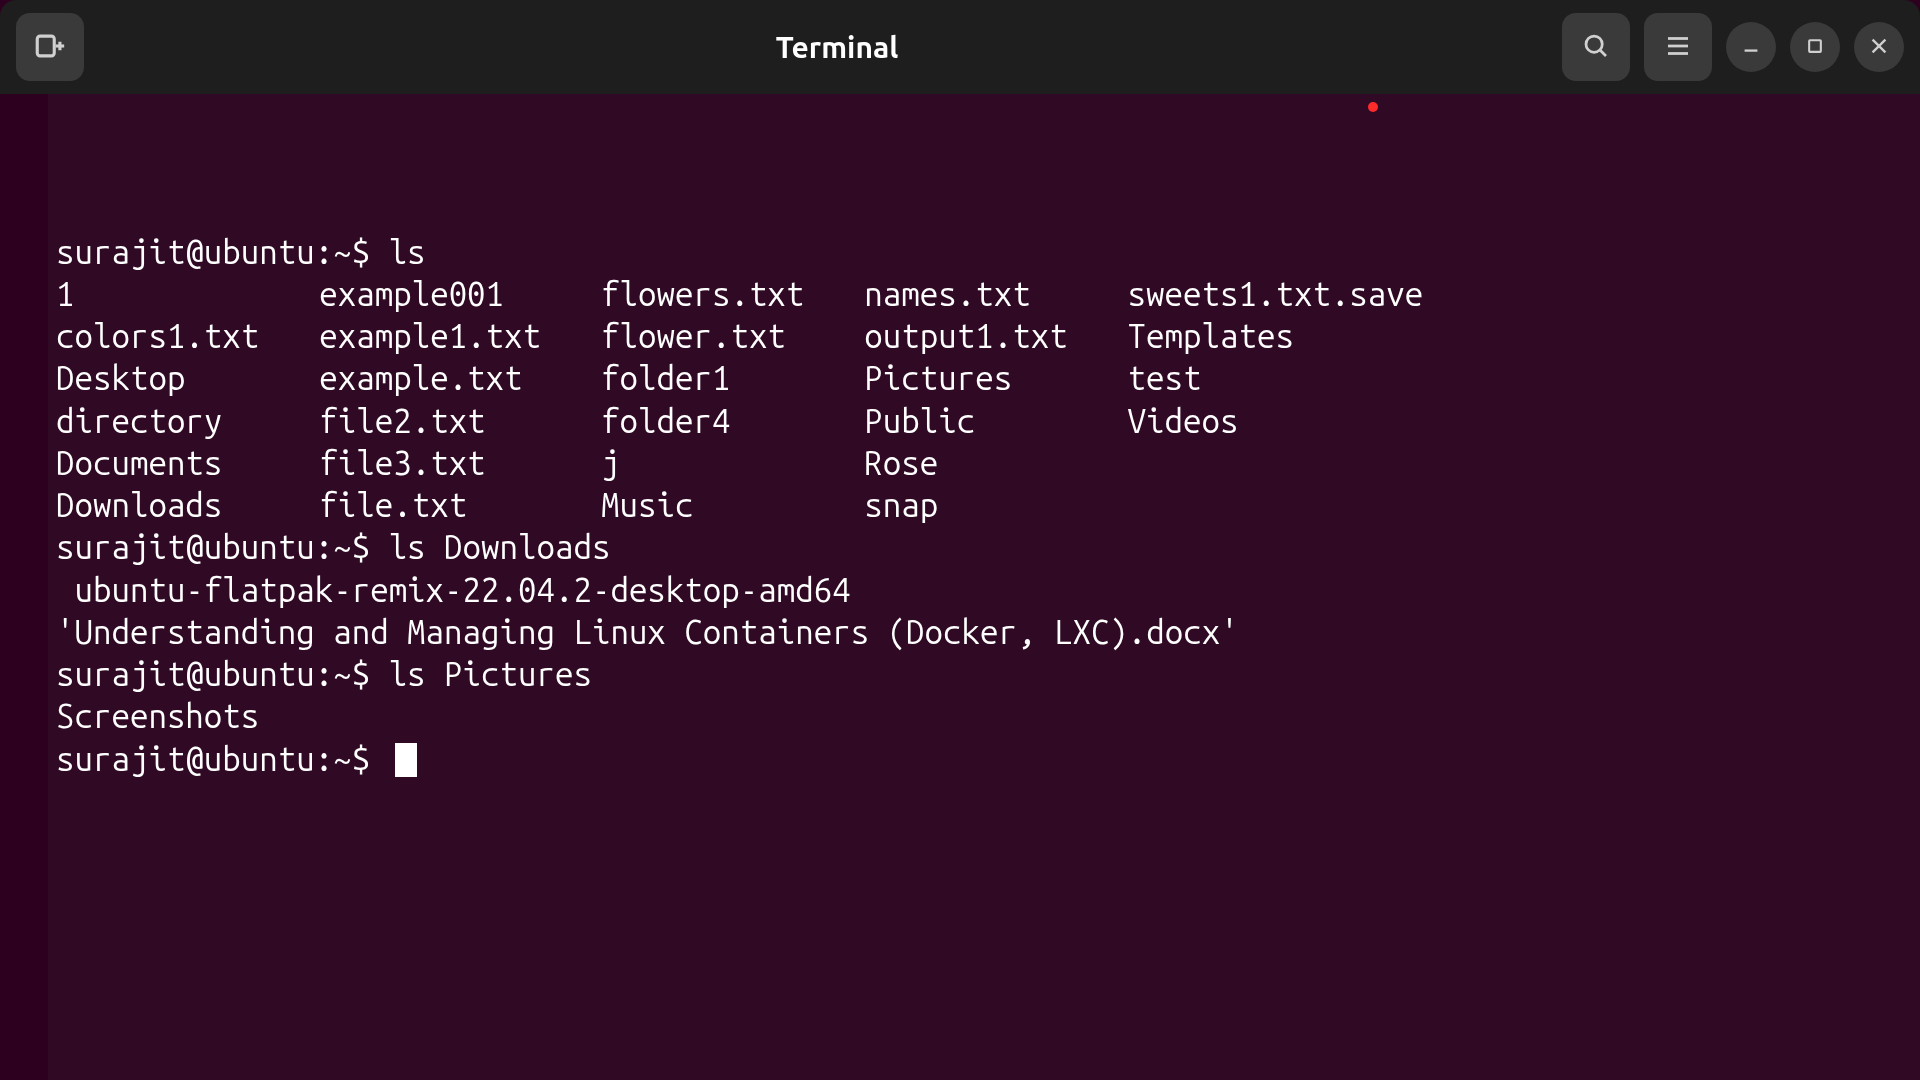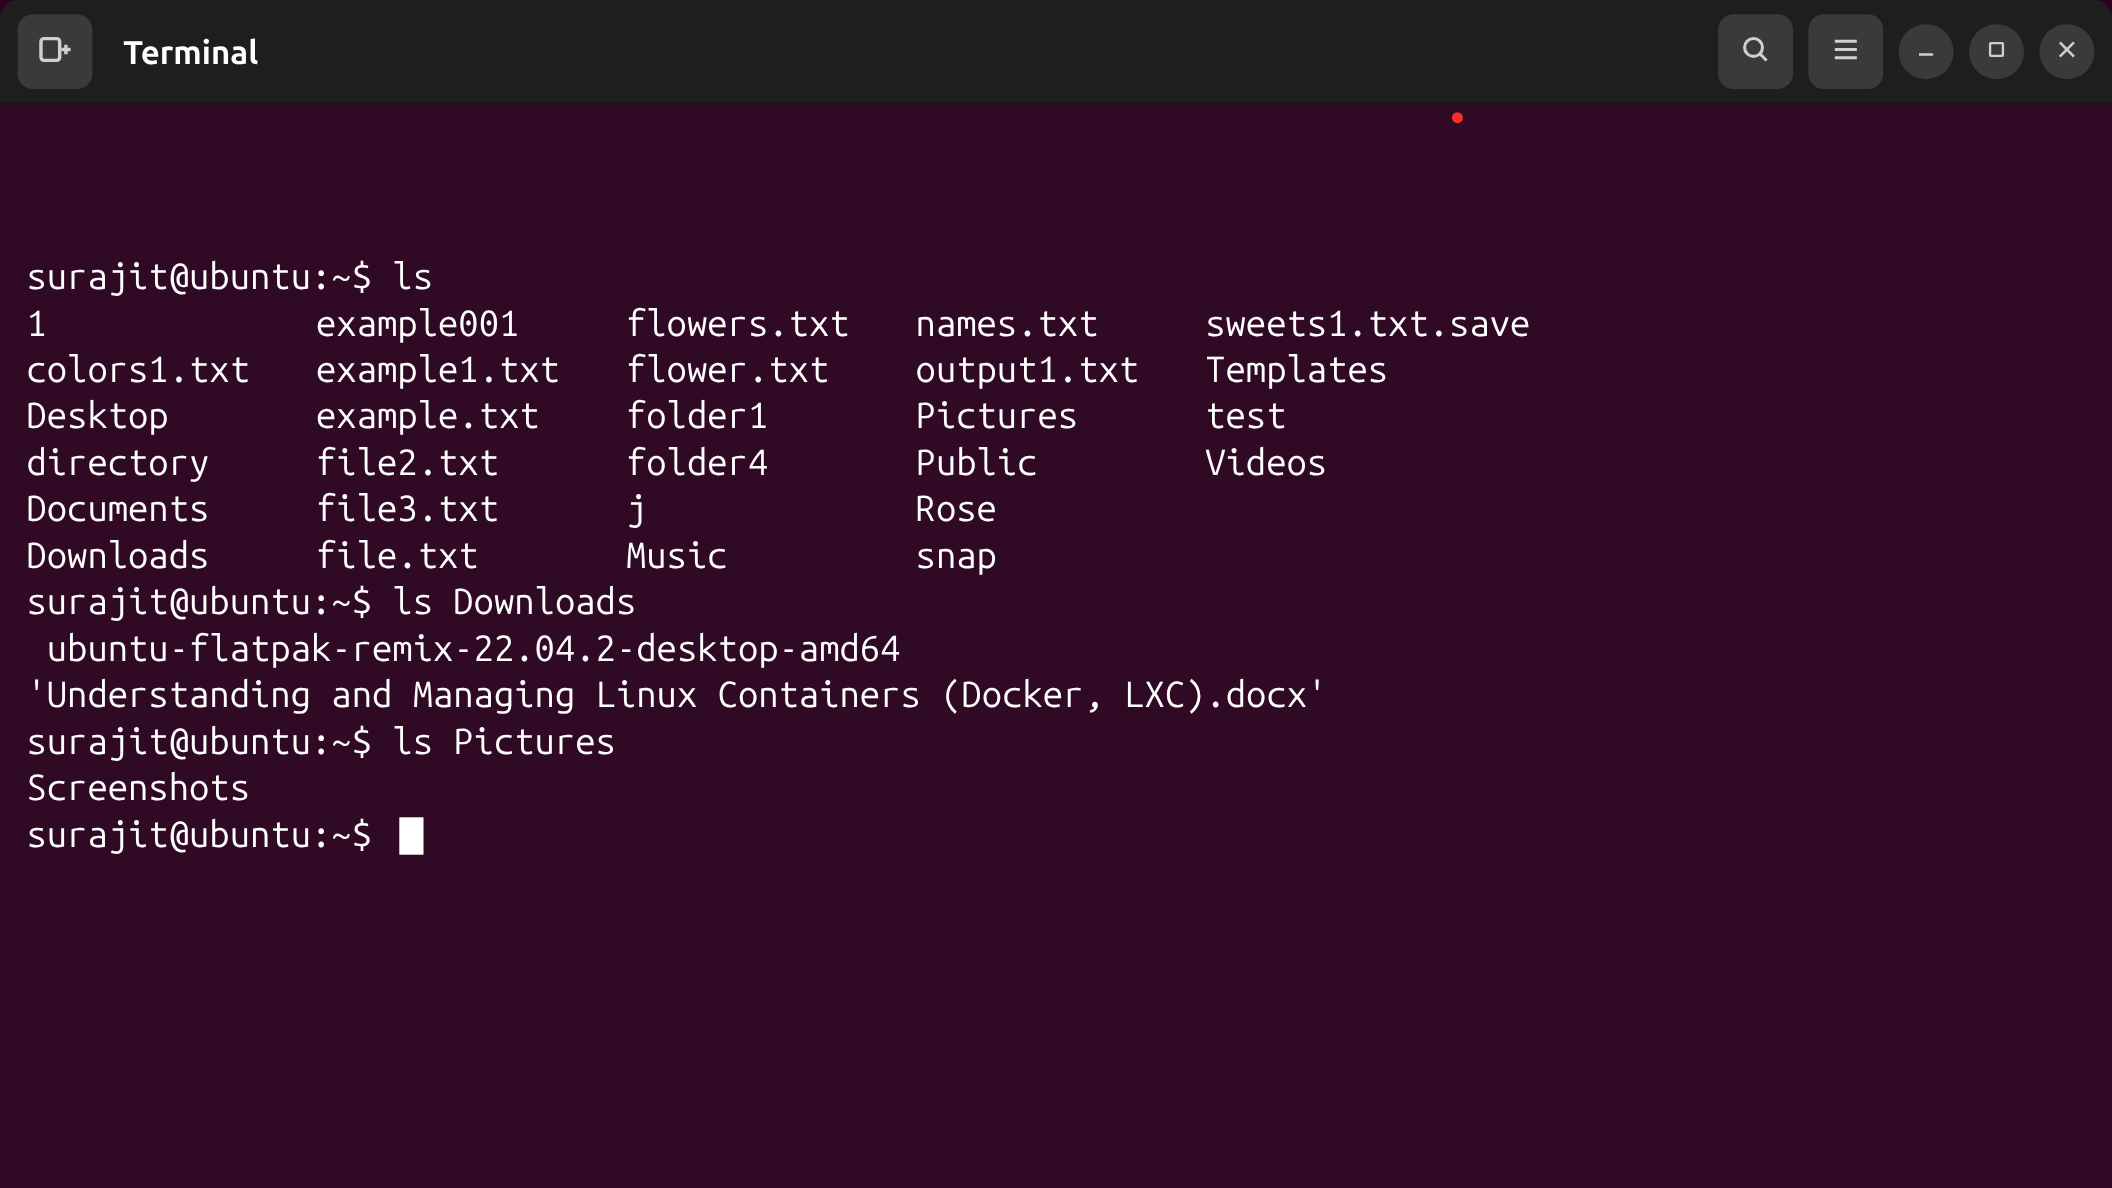--- a/index.html
+++ b/index.html
@@ -25,20 +25,21 @@
       padding: 0 16px;
       border-radius: 16px 16px 0 0;
     }
     .titlebar-left {
       display: flex;
       align-items: center;
       flex: 0 0 auto;
     }
     .titlebar-center {
       flex: 1;
+      text-align: center;
       color: #ffffff;
       font-family: 'Ubuntu', sans-serif;
       font-weight: 700;
       font-size: 30px;
       padding-left: 28px;
     }
     .titlebar-right {
       display: flex;
       align-items: center;
       gap: 14px;
@@ -65,24 +66,25 @@
       justify-content: center;
       color: #d0d0d0;
       cursor: pointer;
     }
     .term-body {
       flex: 1;
       background: #300a24;
       color: #ffffff;
       font-size: 33px;
       line-height: 1.28;
-      padding: 10px 24px;
+      padding: 10px 8px;
       white-space: pre;
       overflow: hidden;
       position: relative;
+      margin-left: 48px;
     }
     .ls-table { display: table; border-collapse: collapse; }
     .ls-row { display: table-row; }
     .ls-cell { display: table-cell; padding-right: 60px; white-space: pre; }
     .ls-cell:last-child { padding-right: 0; }
     .cursor {
       display: inline-block;
       width: 22px;
       height: 34px;
       background: #ffffff;

